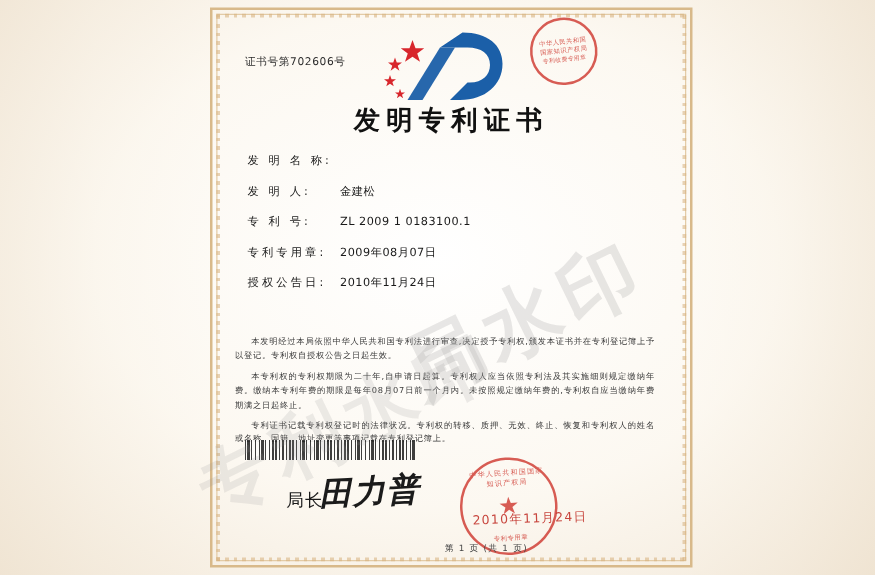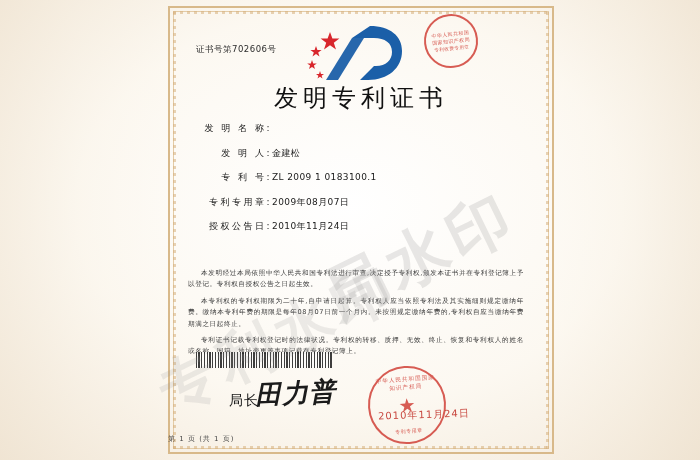--- a/index.html
+++ b/index.html
@@ -103,22 +103,22 @@
   .logo svg { display:block; }
 
   
   .title {
     position: absolute;
     left: 168px;
     top: 82px;
     width: 386px;
     text-align: center;
     font-family: "DejaVu Serif", "Liberation Serif", serif;
-    font-size: 24px;
-    font-weight: normal;
+    font-size: 21px;
+    font-weight: bold;
     letter-spacing: 5px;
     color: #111;
   }
 
   
   .fields {
     position: absolute;
     left: 198px;
     top: 122px;
     width: 330px;
@@ -129,21 +129,20 @@
     font-size: 9px;
     color: #1a1a1a;
     margin-bottom: 11.5px;
     white-space: nowrap;
   }
   .field-label {
     width: 74px;
     flex: 0 0 74px;
     letter-spacing: 2.5px;
     color: #1a1a1a;
-    text-align: right;
   }
   .field-value {
     letter-spacing: 0.4px;
     color: #1a1a1a;
   }
 
   
   .body-text {
     position: absolute;
     left: 188px;
@@ -204,20 +203,21 @@
     transform: rotate(-2deg);
     opacity: .9;
   }
 
   
   .page-footer {
     position: absolute;
     left: 168px;
     top: 434px;
     width: 442px;
+    text-align: center;
     font-size: 7px;
     color: #444;
     letter-spacing: 1px;
   }
 
   
   .seal {
     position: absolute;
     border-radius: 50%;
     border: 2px solid #cf3a31;

